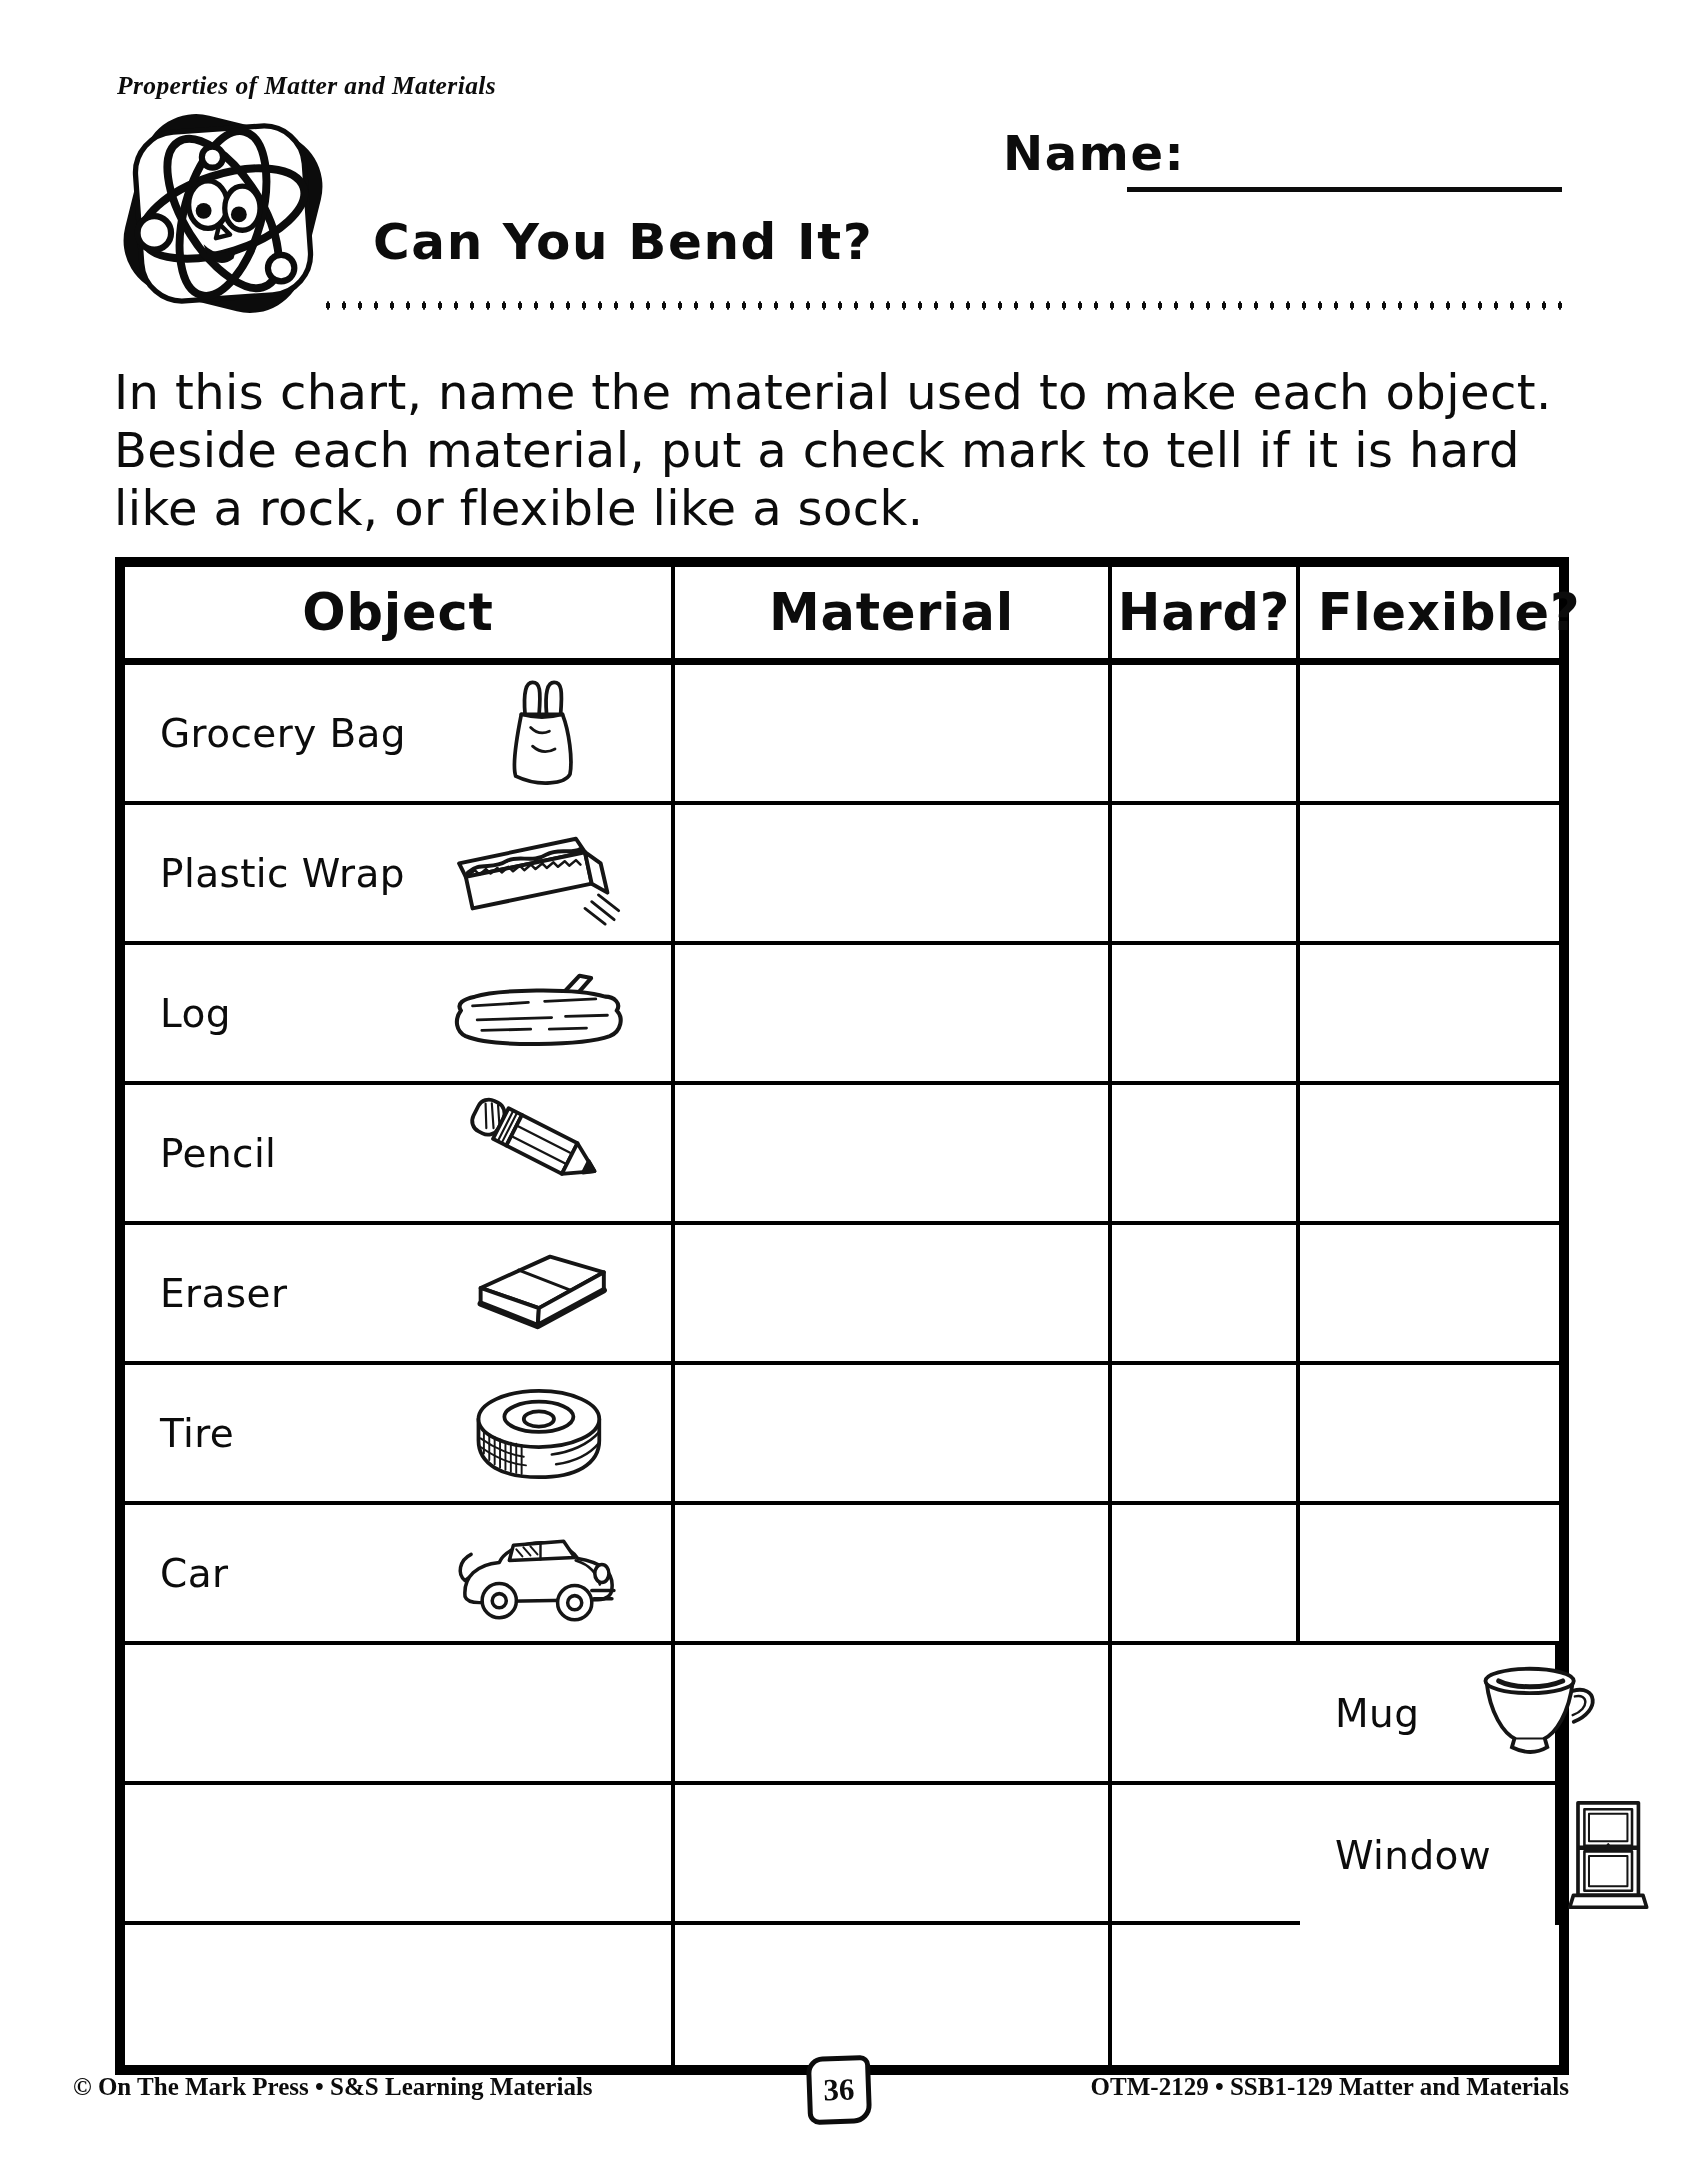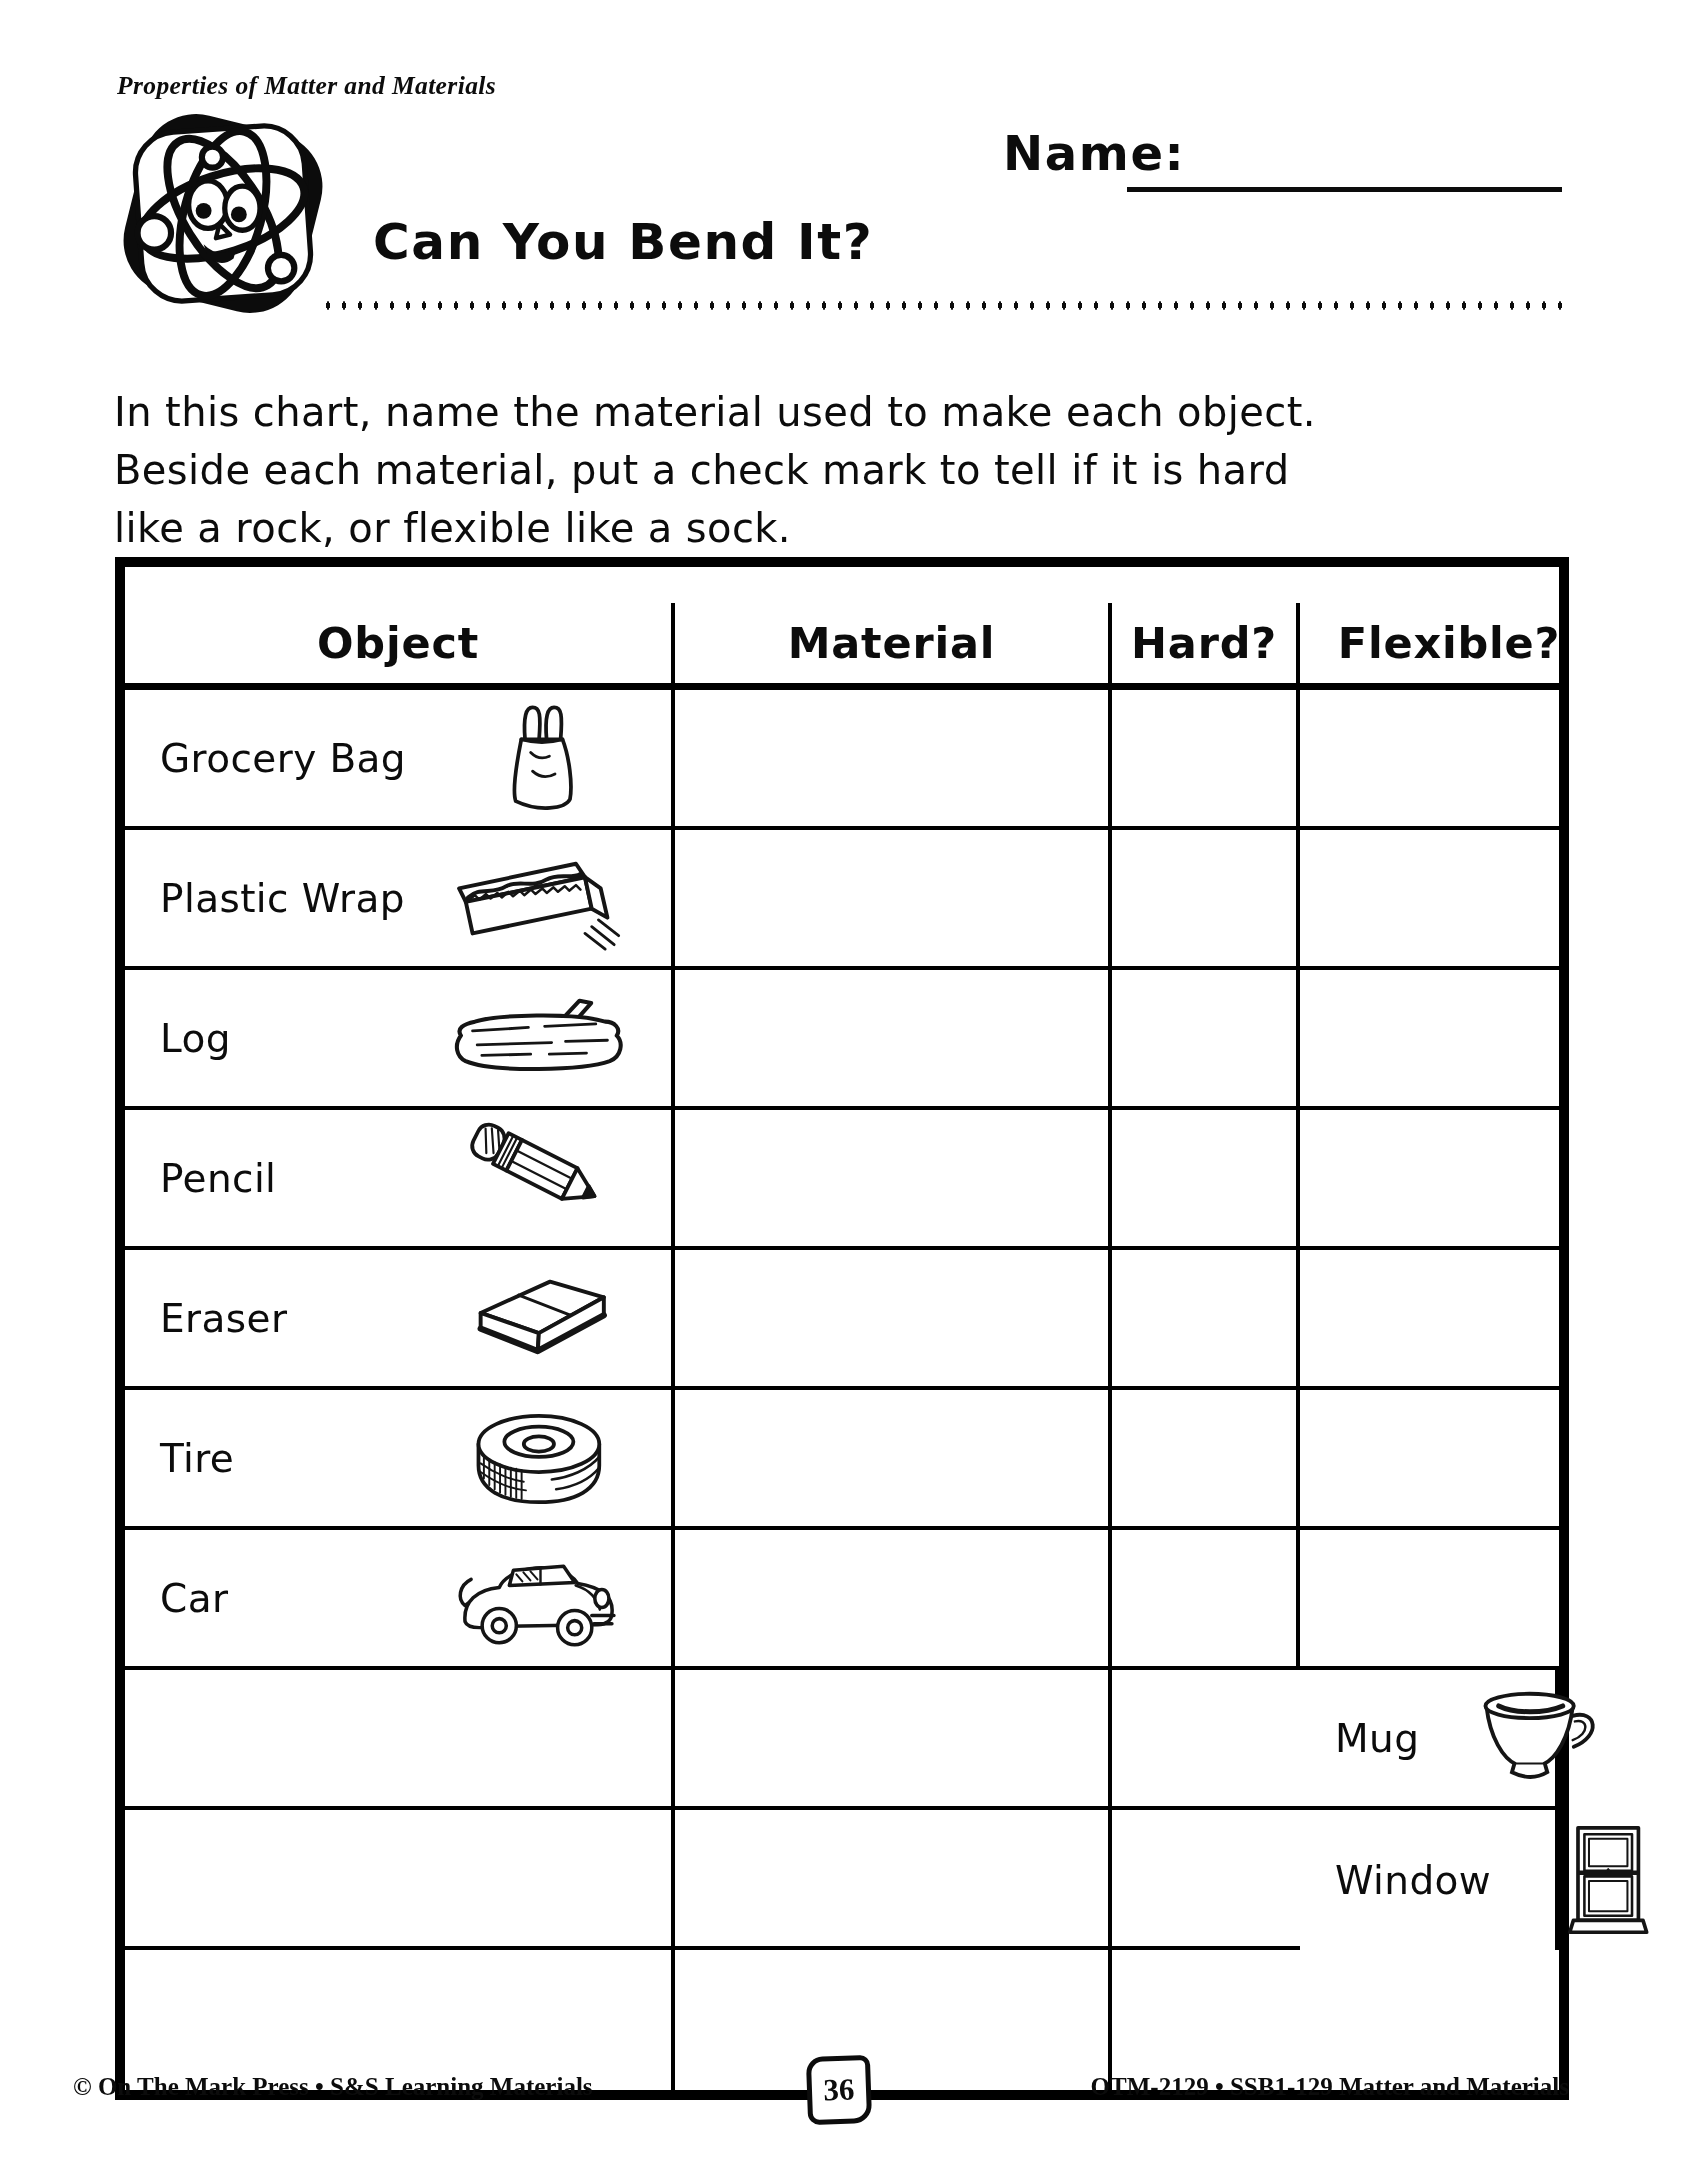--- a/index.html
+++ b/index.html
@@ -27,35 +27,35 @@
     position:absolute; left:373px; top:213px;
     font-size:50px; font-weight:700; letter-spacing:1.6px; white-space:nowrap;
   }
   .dotted-rule {
     position:absolute; left:320px; top:297px; width:1251px; height:16.5px;
     background-image: radial-gradient(ellipse 2.8px 5.8px at 50% 50%, #0c0c0c 68%, transparent 72%);
     background-size:16px 16.5px; background-repeat:repeat-x;
   }
   .instructions {
     position:absolute; left:114px; top:363px;
-    font-size:40px; line-height:58px; letter-spacing:0.4px; white-space:nowrap;margin-top:20px;
+    font-size:48px; line-height:58px; letter-spacing:0.4px; white-space:nowrap;
   }
   
   .chart {
     position:absolute; left:115px; top:557px;
     border:10.7px solid #000; background:#fff;
     display:grid;
     grid-template-columns:550px 437px 188px 259px;
   }
   .cell { border-right:4.1px solid #000; border-bottom:4.1px solid #000; box-sizing:border-box; }
   .cell.last-col { border-right:none;padding-left:39px; }
   .cell.last-row { border-bottom:none; }
   .hcell {
-    height:87px; display:flex; align-items:center; justify-content:center;
-    font-size:43px; font-weight:700; border-bottom:7.4px solid #000; letter-spacing:0.8px;margin-top:36px;
+    height:98px; display:flex; align-items:center; justify-content:center;
+    font-size:51px; font-weight:700; border-bottom:7.4px solid #000; letter-spacing:0.8px;
   }
   .bcell { height:140px; }
   .ocell {
     display:flex; align-items:center; justify-content:space-between;
     padding:0 11.5px 0 35px; font-size:39px; letter-spacing:0.4px;
   }
   .icon-box { width:239px; display:flex; align-items:center; justify-content:center; flex:0 0 auto; }
   .obj-label { white-space:nowrap; }
   
   .footer-left {

